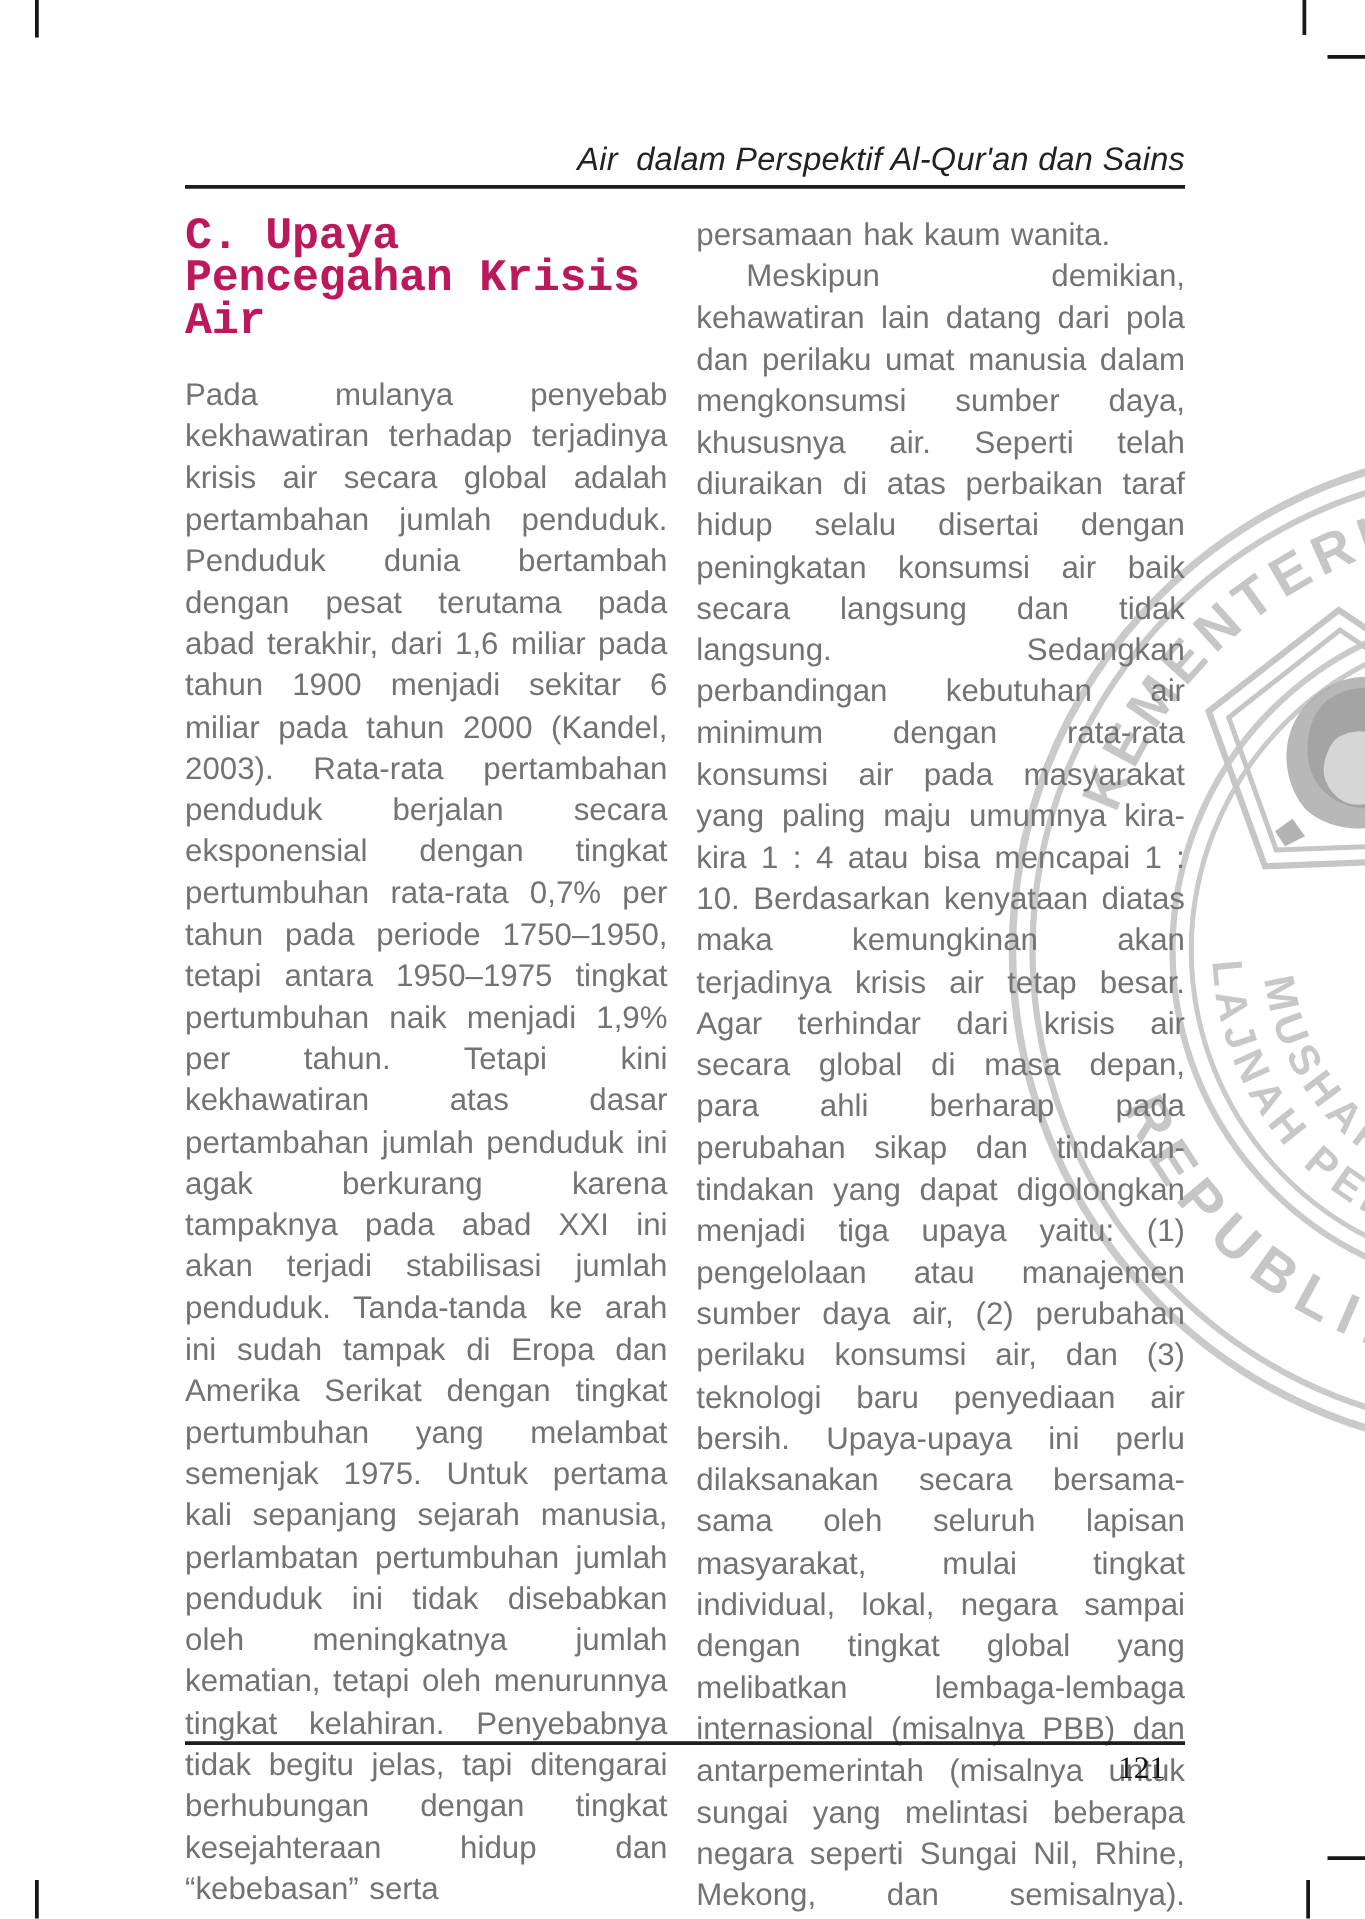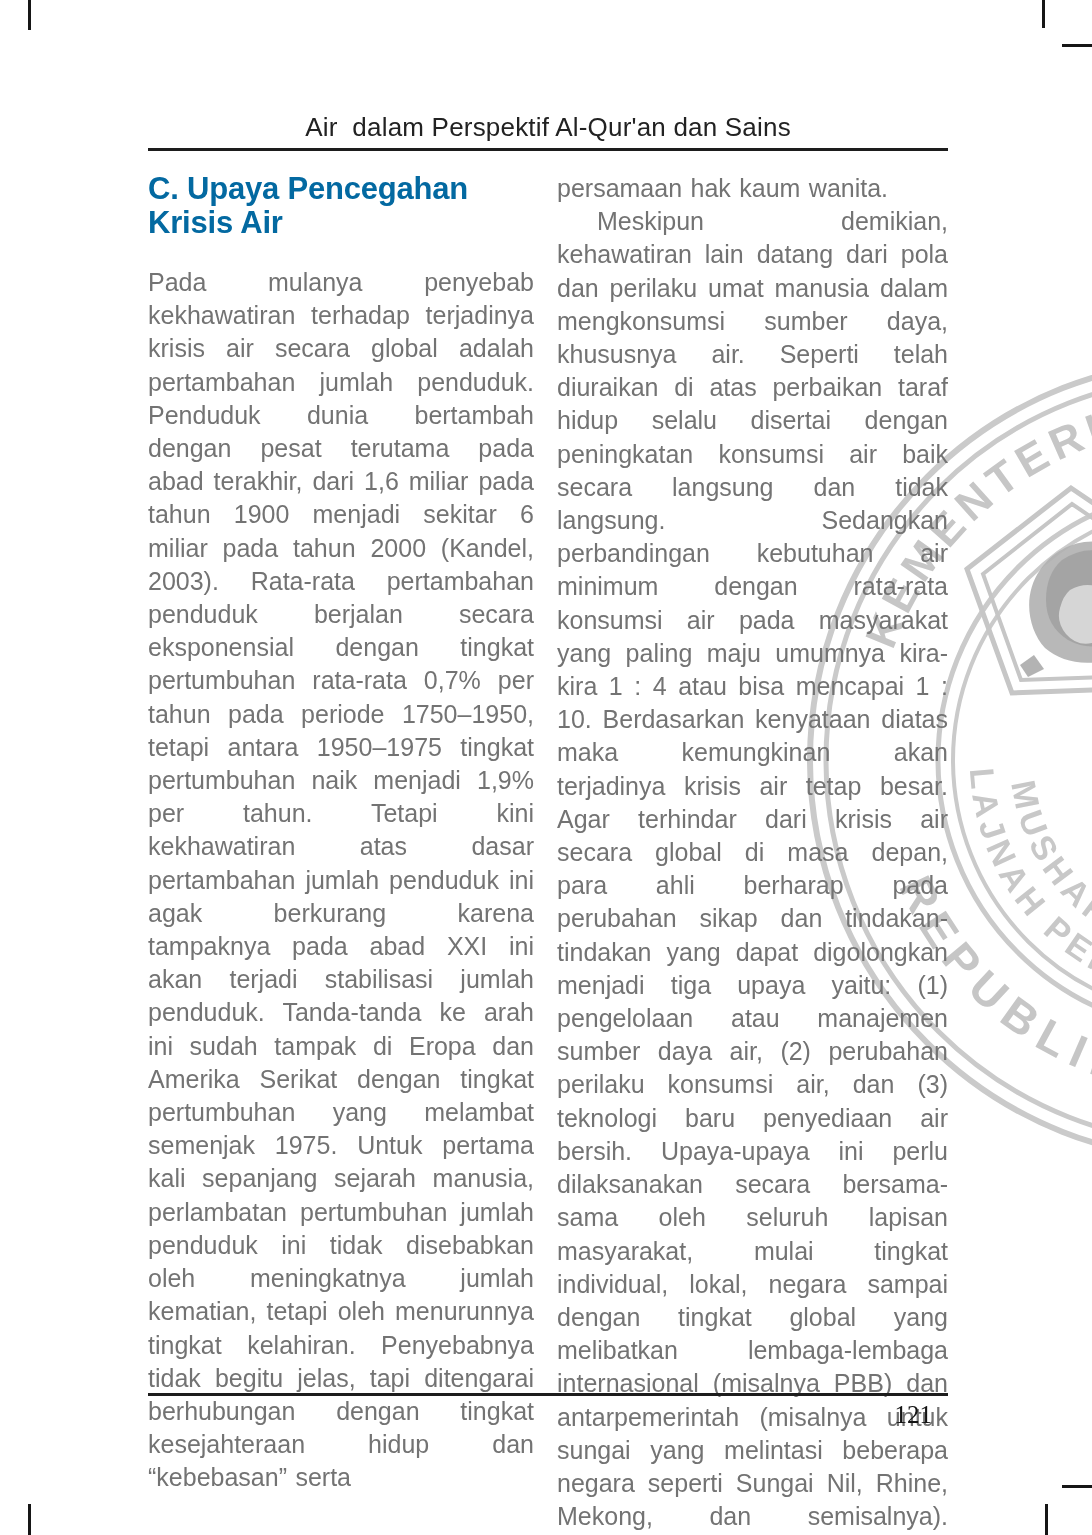--- a/index.html
+++ b/index.html
@@ -15,42 +15,42 @@
   .crop-tl { left:28px;  top:0;       width:3px;  height:30px; }
   .crop-trv{ left:1042px;top:0;       width:3px;  height:28px; }
   .crop-trh{ left:1062px;top:44px;    width:30px; height:3px;  }
   .crop-bl { left:28px;  top:1504px;  width:3px;  height:31px; }
   .crop-brh{ left:1062px;top:1485px;  width:30px; height:3px;  }
   .crop-brv{ left:1045px;top:1504px;  width:3px;  height:31px; }
 
   
   .running-head {
     position:absolute; left:148px; top:112px; width:800px;
-    text-align:center; font-size:26px; color:#222;
-    white-space:pre; letter-spacing:.2px; z-index:2;
+    text-align:right; font-size:26px; color:#222;
+    white-space:pre; letter-spacing:.2px; z-index:2;font-style:italic;
   }
   .rule { position:absolute; left:148px; width:800px; height:3px; background:#1d1d1d; z-index:2; }
   .rule-top { top:148px; }
   .rule-bottom { top:1393px; }
   .page-number {
     position:absolute; left:132px; top:1401px; width:800px;
     text-align:right; font-family:"Liberation Serif", serif;
     font-size:25px; color:#141414; z-index:2;
   }
 
   
   .columns {
     position:absolute; left:148px; top:172px; width:800px;
     display:flex; gap:23px; z-index:2;
   }
   .col-left  { width:386px; }
   .col-right { width:391px; }
   .heading {
-    font-size:31px; font-weight:bold; color:#0369a1;
-    line-height:34px; margin:0 0 26px 0; letter-spacing:-.2px;
+    font-size:36px; font-weight:bold; color:#be185d;
+    line-height:34px; margin:0 0 26px 0; letter-spacing:-.2px;font-family:Liberation Mono, monospace;
   }
   p.body {
     margin:0; font-size:25px; line-height:33.2px;
     text-align:justify; color:#737373; word-spacing:1.5px;
   }
   p.indent { text-indent:40px; }
 
   
   .watermark { position:absolute; left:0; top:0; z-index:0; }
   .wm-big   { font-family:"Liberation Sans", sans-serif; font-weight:bold; font-size:44px; fill:#c6c6c6; letter-spacing:6px; }

